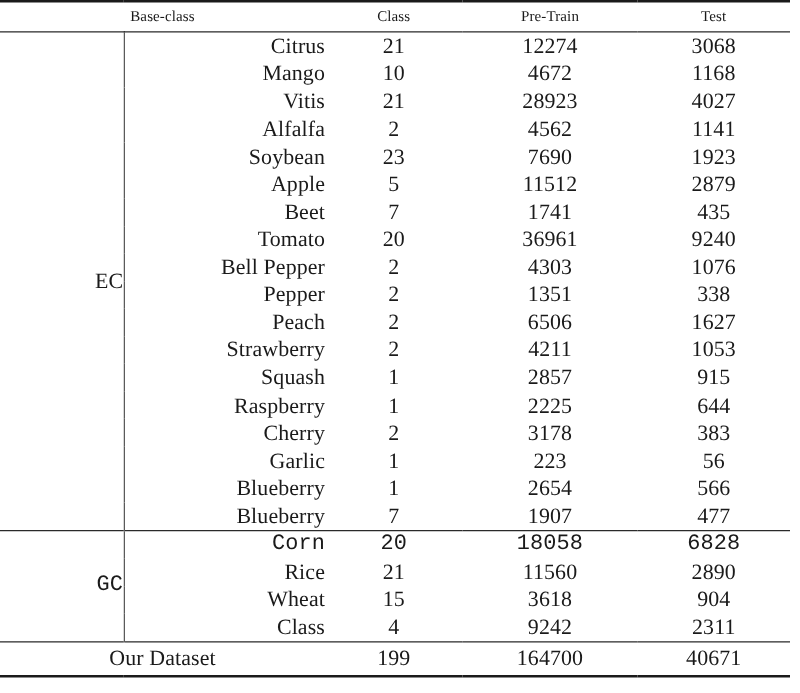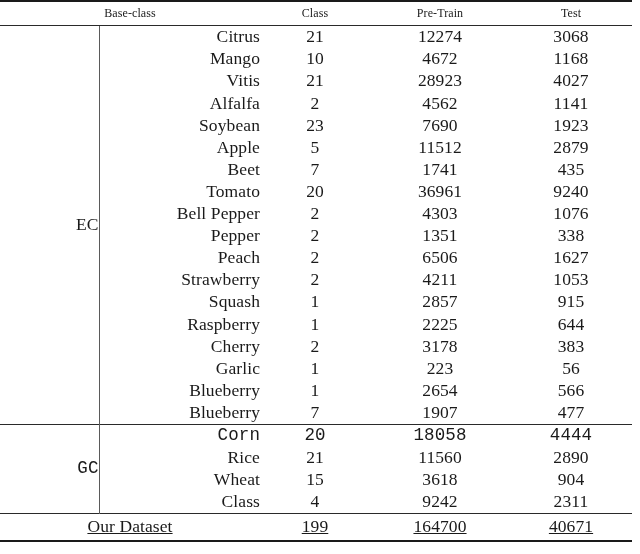--- a/index.html
+++ b/index.html
@@ -76,21 +76,20 @@
   tr.group-sep td {
     border-top: 1.1px solid #2a2a2a;
     font-family: Liberation Mono, monospace;
   }
 
   
   tr.total-row td {
     border-top: 1.1px solid #2a2a2a;
     border-bottom: 2.6px solid #1a1a1a;
     height: 26px;
-    text-decoration: underline;
   }
   td.total-label {
     text-align: center;
   }
 </style>
 </head>
 <body>
 
 <div id="table-wrap">
   <table class="dataset-table">
@@ -217,21 +216,21 @@
           <td class="base-cell">Blueberry</td>
           <td class="num-cell">7</td>
           <td class="num-cell">1907</td>
           <td class="num-cell">477</td>
         </tr>
         <tr class="group-sep">
           <td class="group-cell" rowspan="4">GC</td>
           <td class="base-cell">Corn</td>
           <td class="num-cell">20</td>
           <td class="num-cell">18058</td>
-          <td class="num-cell">4444</td>
+          <td class="num-cell">6828</td>
         </tr>
         <tr>
           <td class="base-cell">Rice</td>
           <td class="num-cell">21</td>
           <td class="num-cell">11560</td>
           <td class="num-cell">2890</td>
         </tr>
         <tr>
           <td class="base-cell">Wheat</td>
           <td class="num-cell">15</td>

